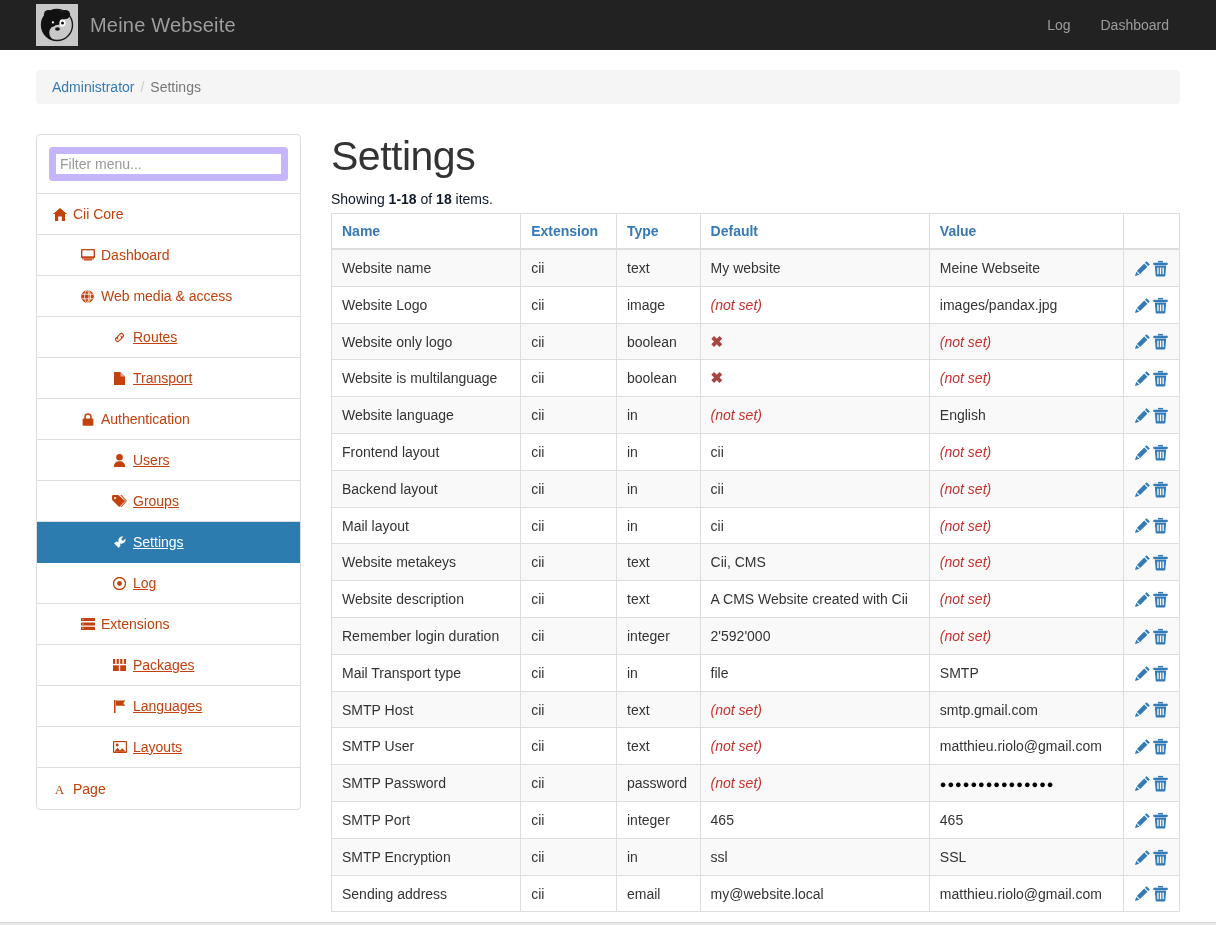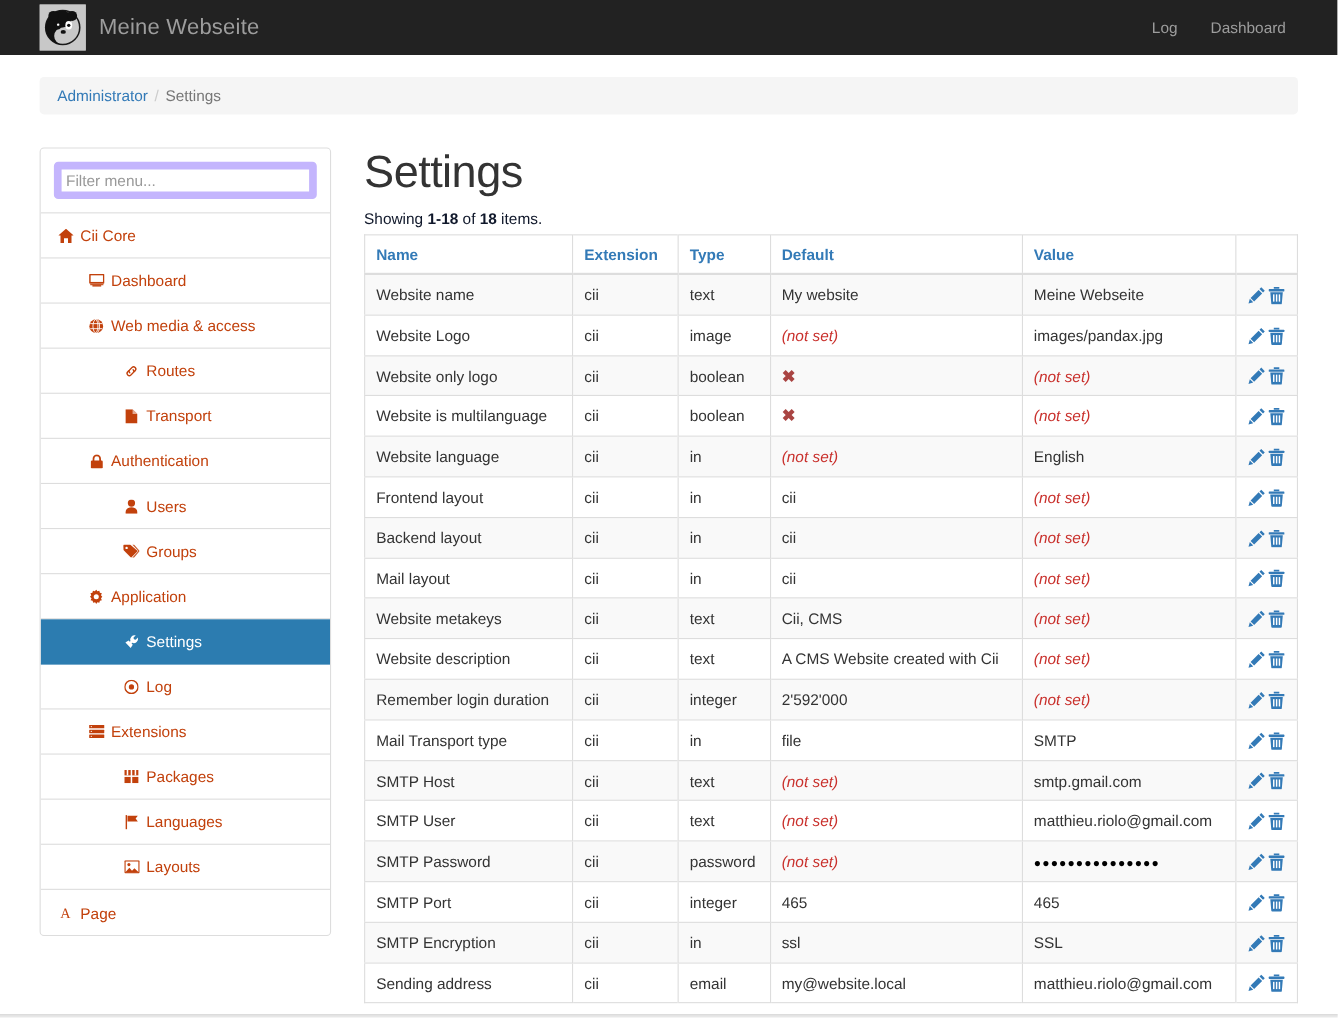--- a/index.html
+++ b/index.html
@@ -132,21 +132,21 @@
     width: 17px;
     text-align: center;
     flex: 0 0 auto;
     margin-right: 5px;
     font-size: 13px;
     line-height: 1;
   }
   .mi-icon svg { display: block; margin: 0 auto; }
   .lvl0 { padding-left: 14px; }
   .lvl1 { padding-left: 42px; }
-  .lvl2 { padding-left: 74px; }
+  .lvl2 { padding-left: 74px; text-decoration: underline; }
 
   
   .content {
     flex: 1 1 auto;
     min-width: 0;
   }
   .page-title {
     font-size: 41px;
     font-weight: normal;
     margin: 0 0 12px 0;
@@ -344,29 +344,20 @@
         <a class="menu-item lvl2">
           <span class="mi-icon">
             <svg width="15" height="12" viewBox="0 0 15 12">
               <path fill="currentColor" d="M0 1.2A1.2 1.2 0 0 1 1.2 0h5l7 6-6 6-7-7z"></path>
               <circle cx="3.1" cy="3.1" r="1.1" fill="#fff"></circle>
               <path fill="currentColor" d="M8.2 0h1.6l5.2 6-5.2 6H8.2l5.5-6z" opacity=".85"></path>
             </svg>
           </span>
           <span>Groups</span>
         </a>
-        <a class="menu-item lvl1">
-          <span class="mi-icon">
-            <svg width="13" height="13" viewBox="0 0 13 13">
-              <path fill="currentColor" d="M6.5 0l1 1.5 1.8-.5.5 1.8 1.8.6-.8 1.7 1.2 1.4-1.2 1.4.8 1.7-1.8.6-.5 1.8-1.8-.5-1 1.5-1-1.5-1.8.5-.5-1.8-1.8-.6.8-1.7L.8 6.5 2 5.1l-.8-1.7 1.8-.6.5-1.8 1.8.5z"></path>
-              <circle cx="6.5" cy="6.5" r="2.3" fill="#fff"></circle>
-            </svg>
-          </span>
-          <span>Application</span>
-        </a>
         <a class="menu-item lvl2 active">
           <span class="mi-icon">
             <svg width="13" height="13" viewBox="0 0 13 13">
               <path fill="currentColor" d="M12.4 2.6a4 4 0 0 1-5.2 4.8l-.6.6 1.1 1.1L5.8 12 1 7.2l2.9-1.9 1.1 1.1.6-.6A4 4 0 0 1 10.4.6L8.3 2.7l.5 1.5 1.5.5z"></path>
             </svg>
           </span>
           <span>Settings</span>
         </a>
         <a class="menu-item lvl2">
           <span class="mi-icon">

